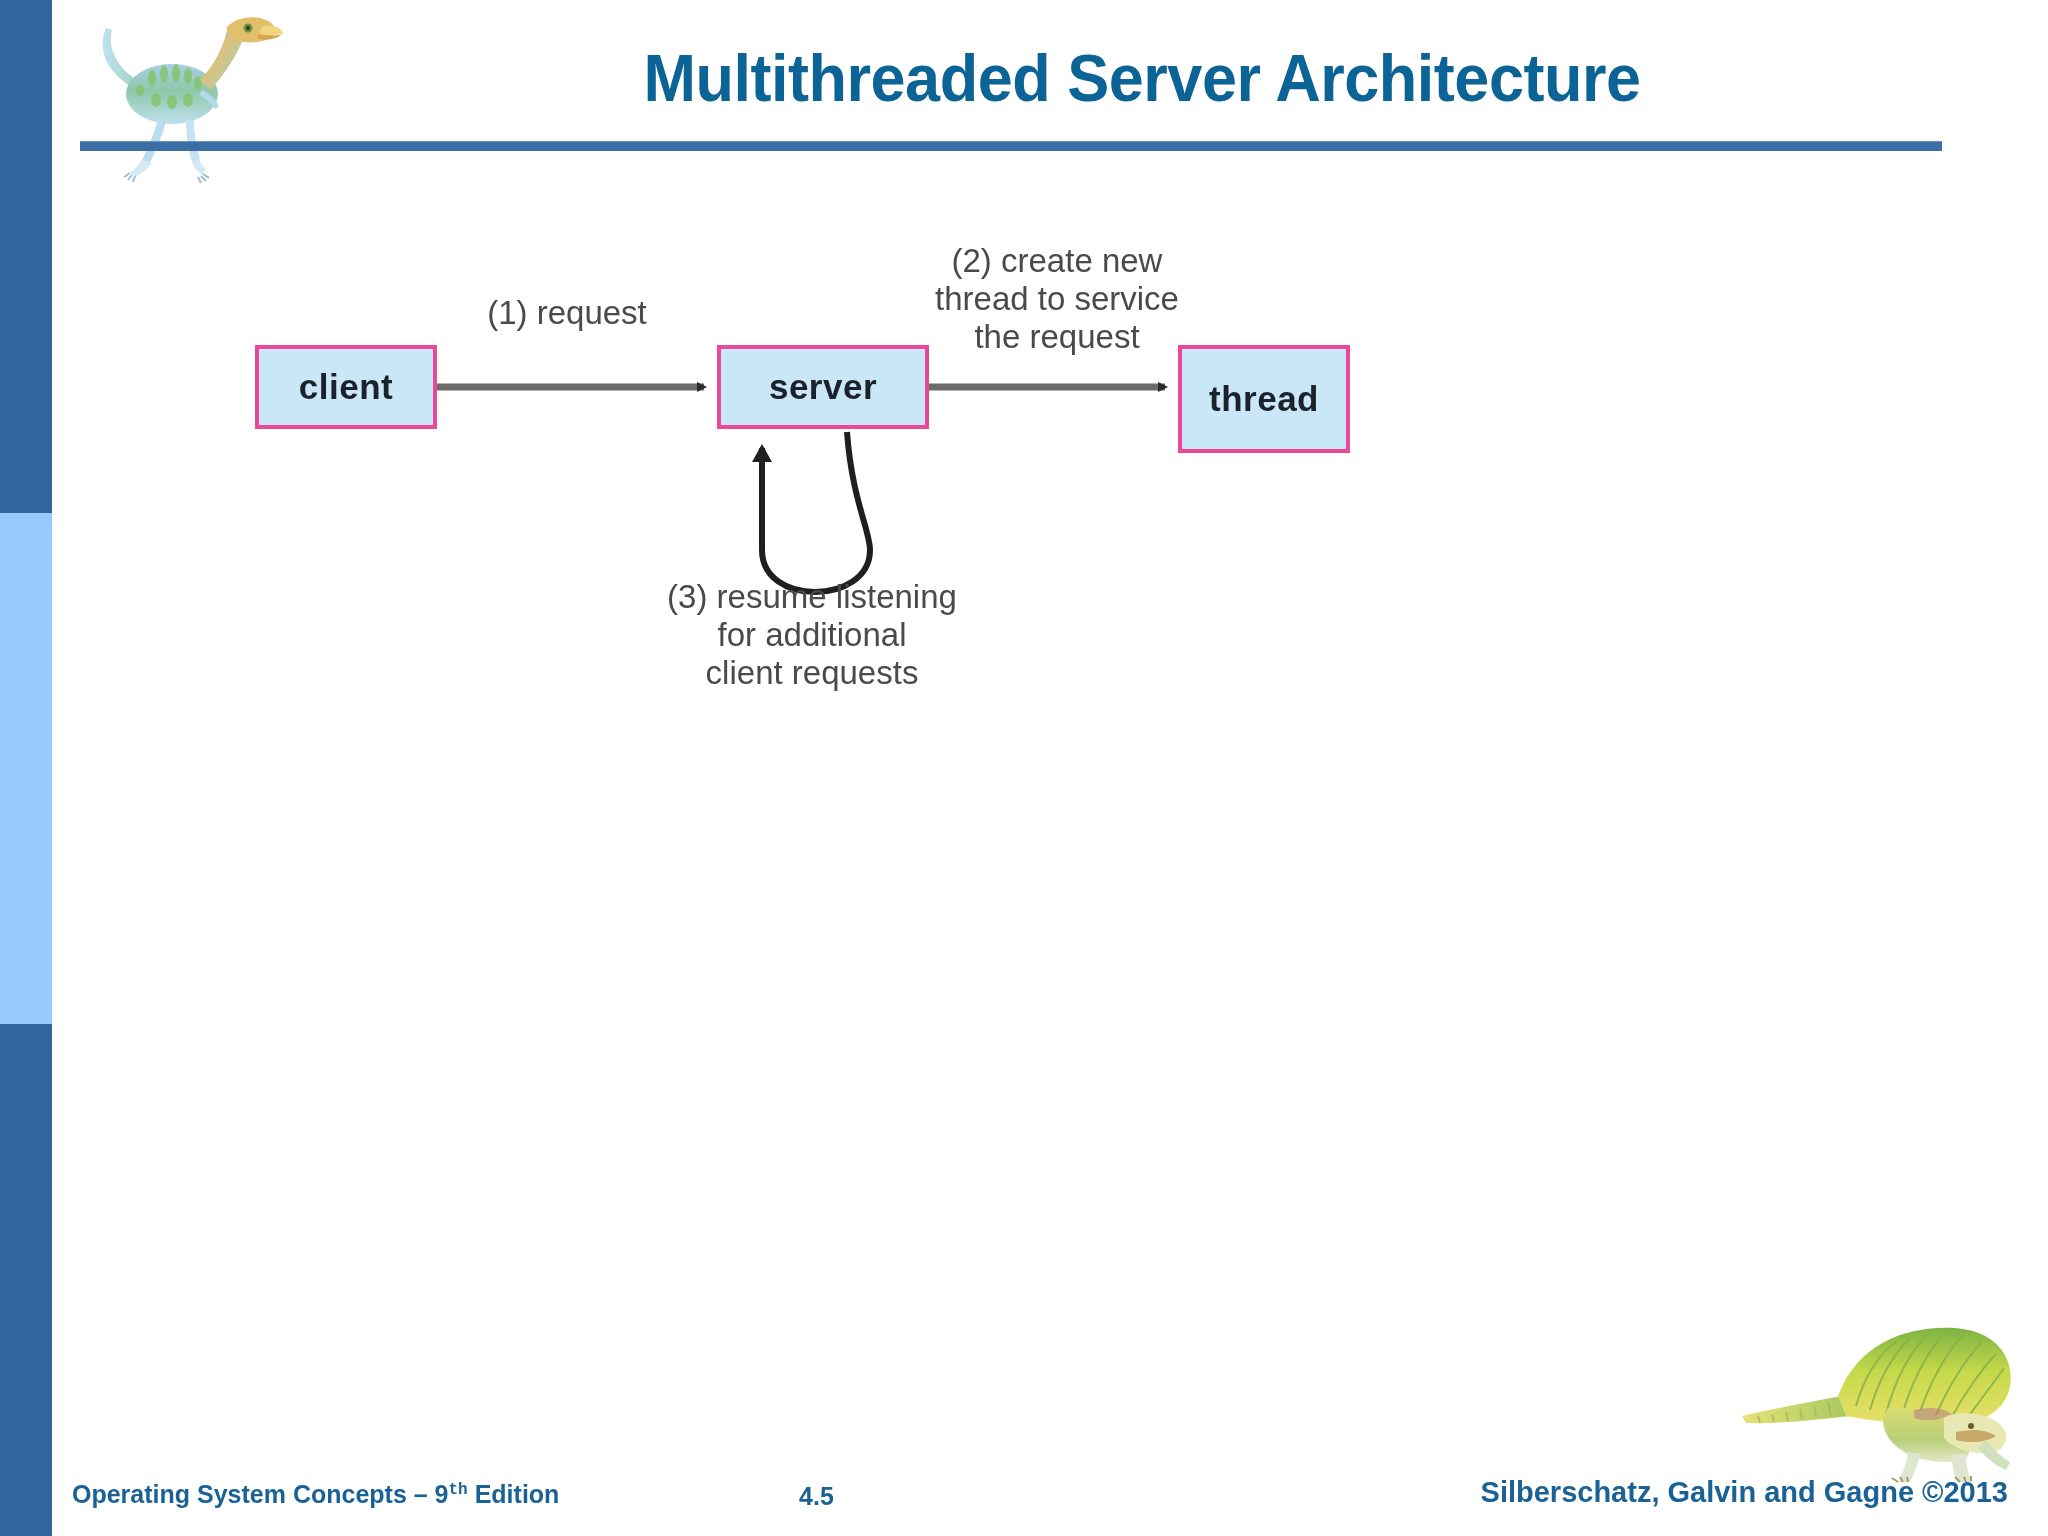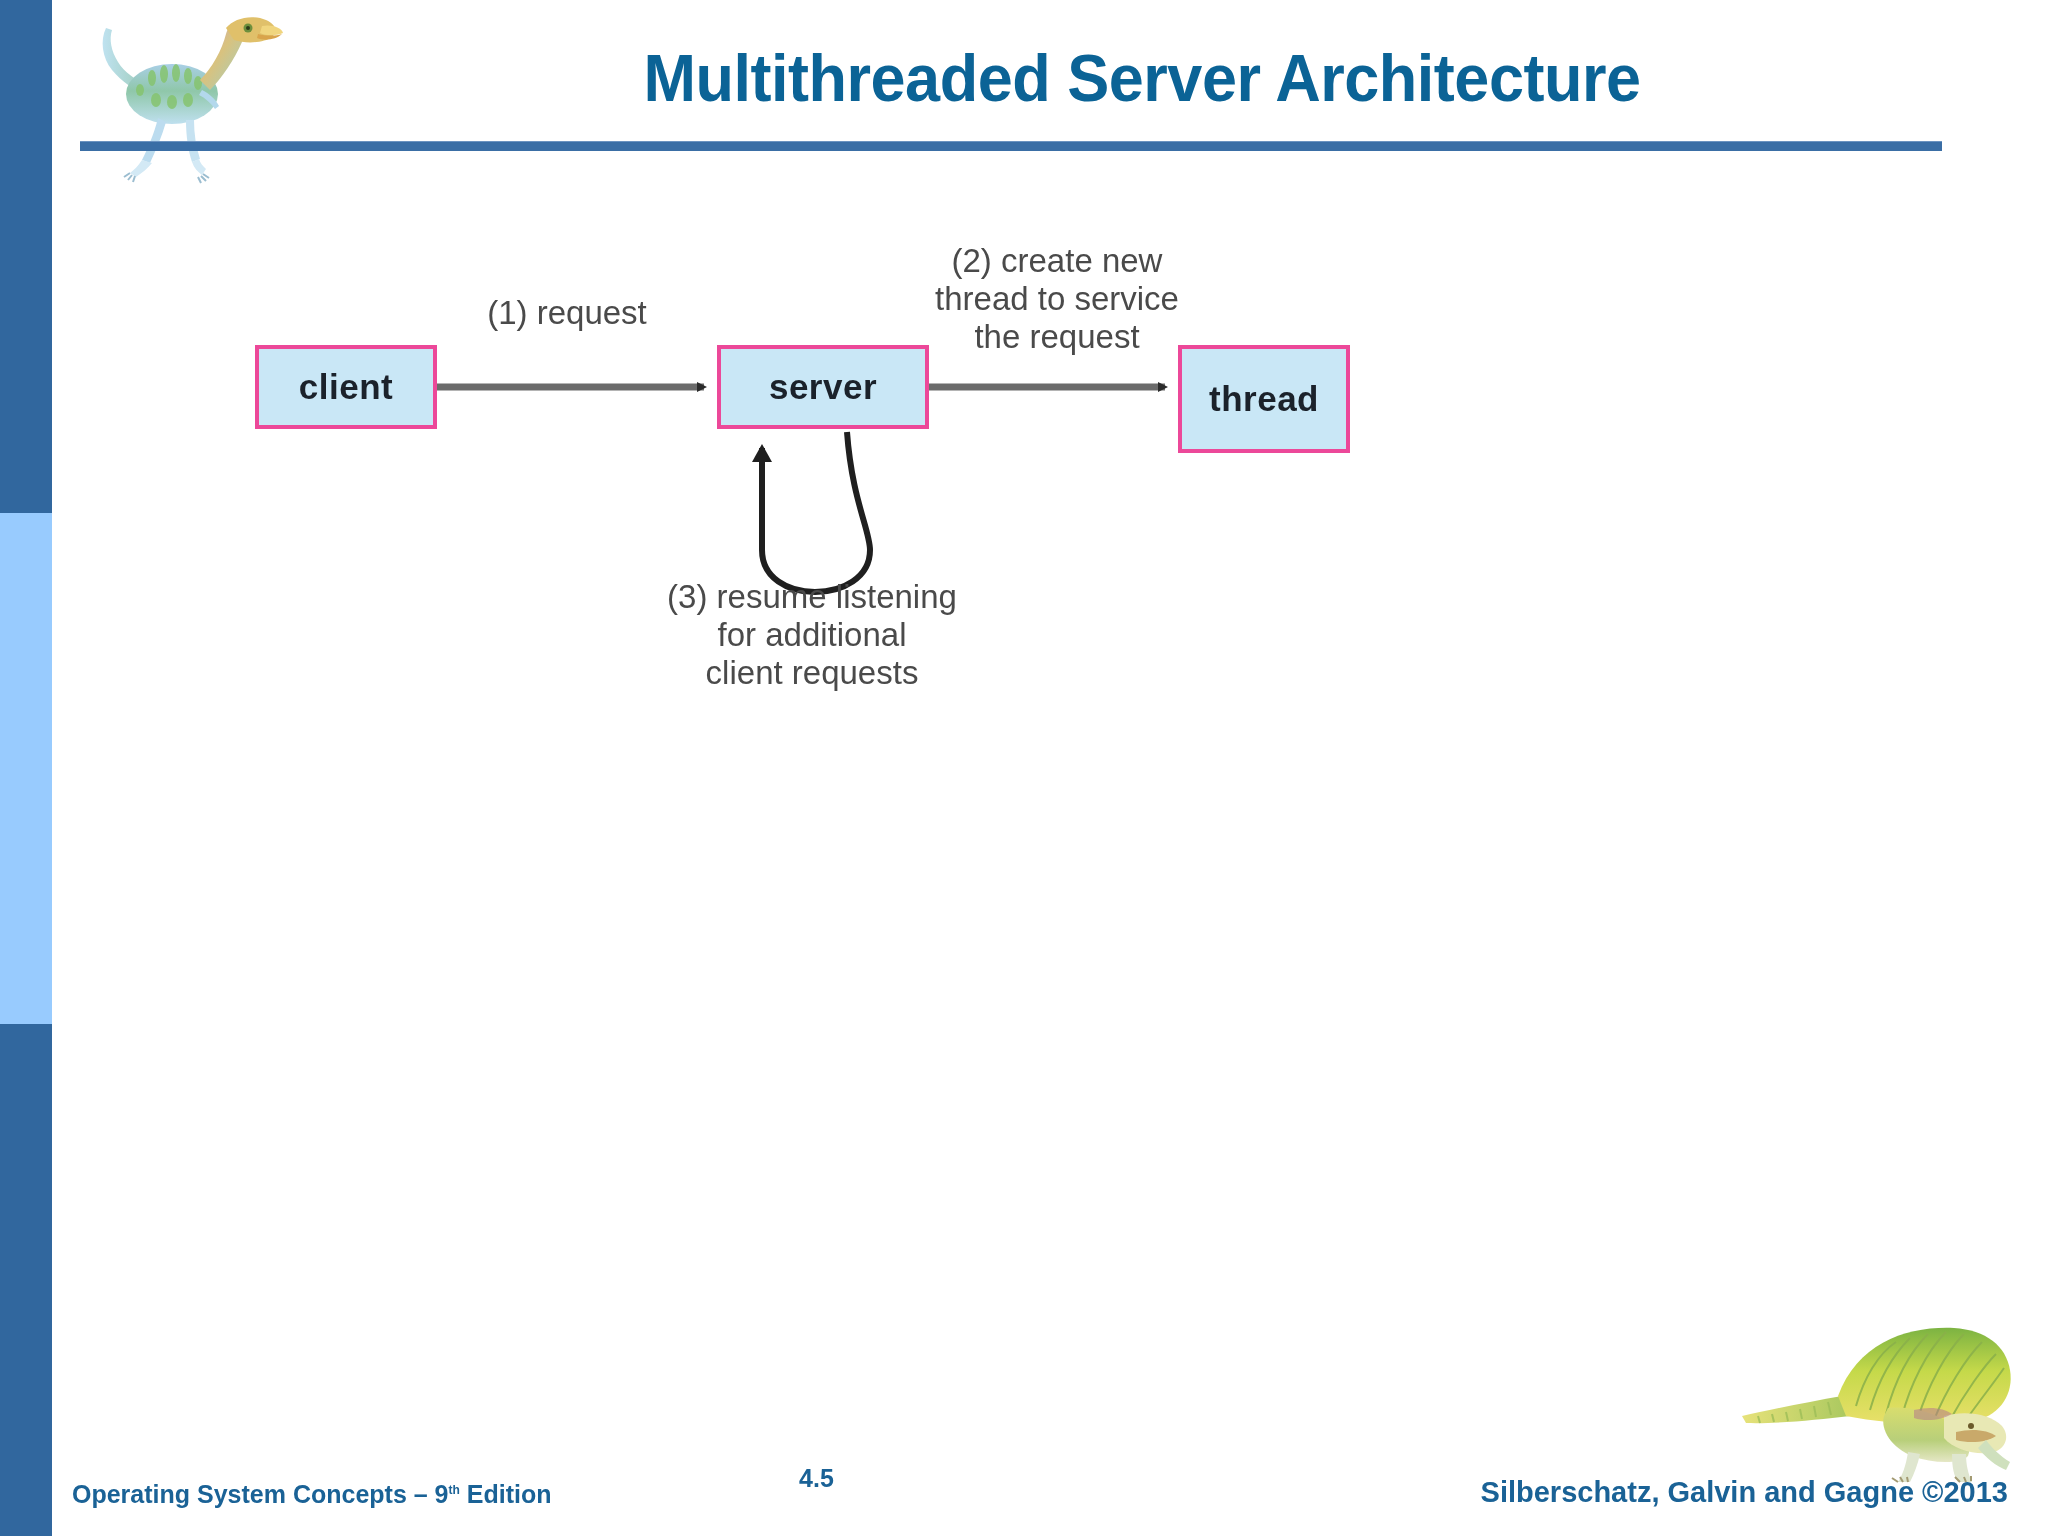--- a/index.html
+++ b/index.html
@@ -113,24 +113,24 @@
   }
   #footer-left {
     position: absolute;
     left: 72px; top: 24px;
     font-family: "Liberation Sans", sans-serif;
     font-weight: bold;
     font-size: 25px;
     color: #1a6296;
     white-space: nowrap;
   }
-  #footer-left sup { font-size: 12px; vertical-align: super; }
+  #footer-left sup { font-size: 16px; vertical-align: super; font-family: Liberation Mono, monospace; }
   #footer-center {
     position: absolute;
-    left: 0; top: 8px;
+    left: 0; top: 26px;
     width: 1633px;
     text-align: center;
     font-family: "Liberation Sans", sans-serif;
     font-weight: bold;
     font-size: 25px;
     color: #1a6296;
   }
   #footer-right {
     position: absolute;
     right: 40px; top: 20px;

